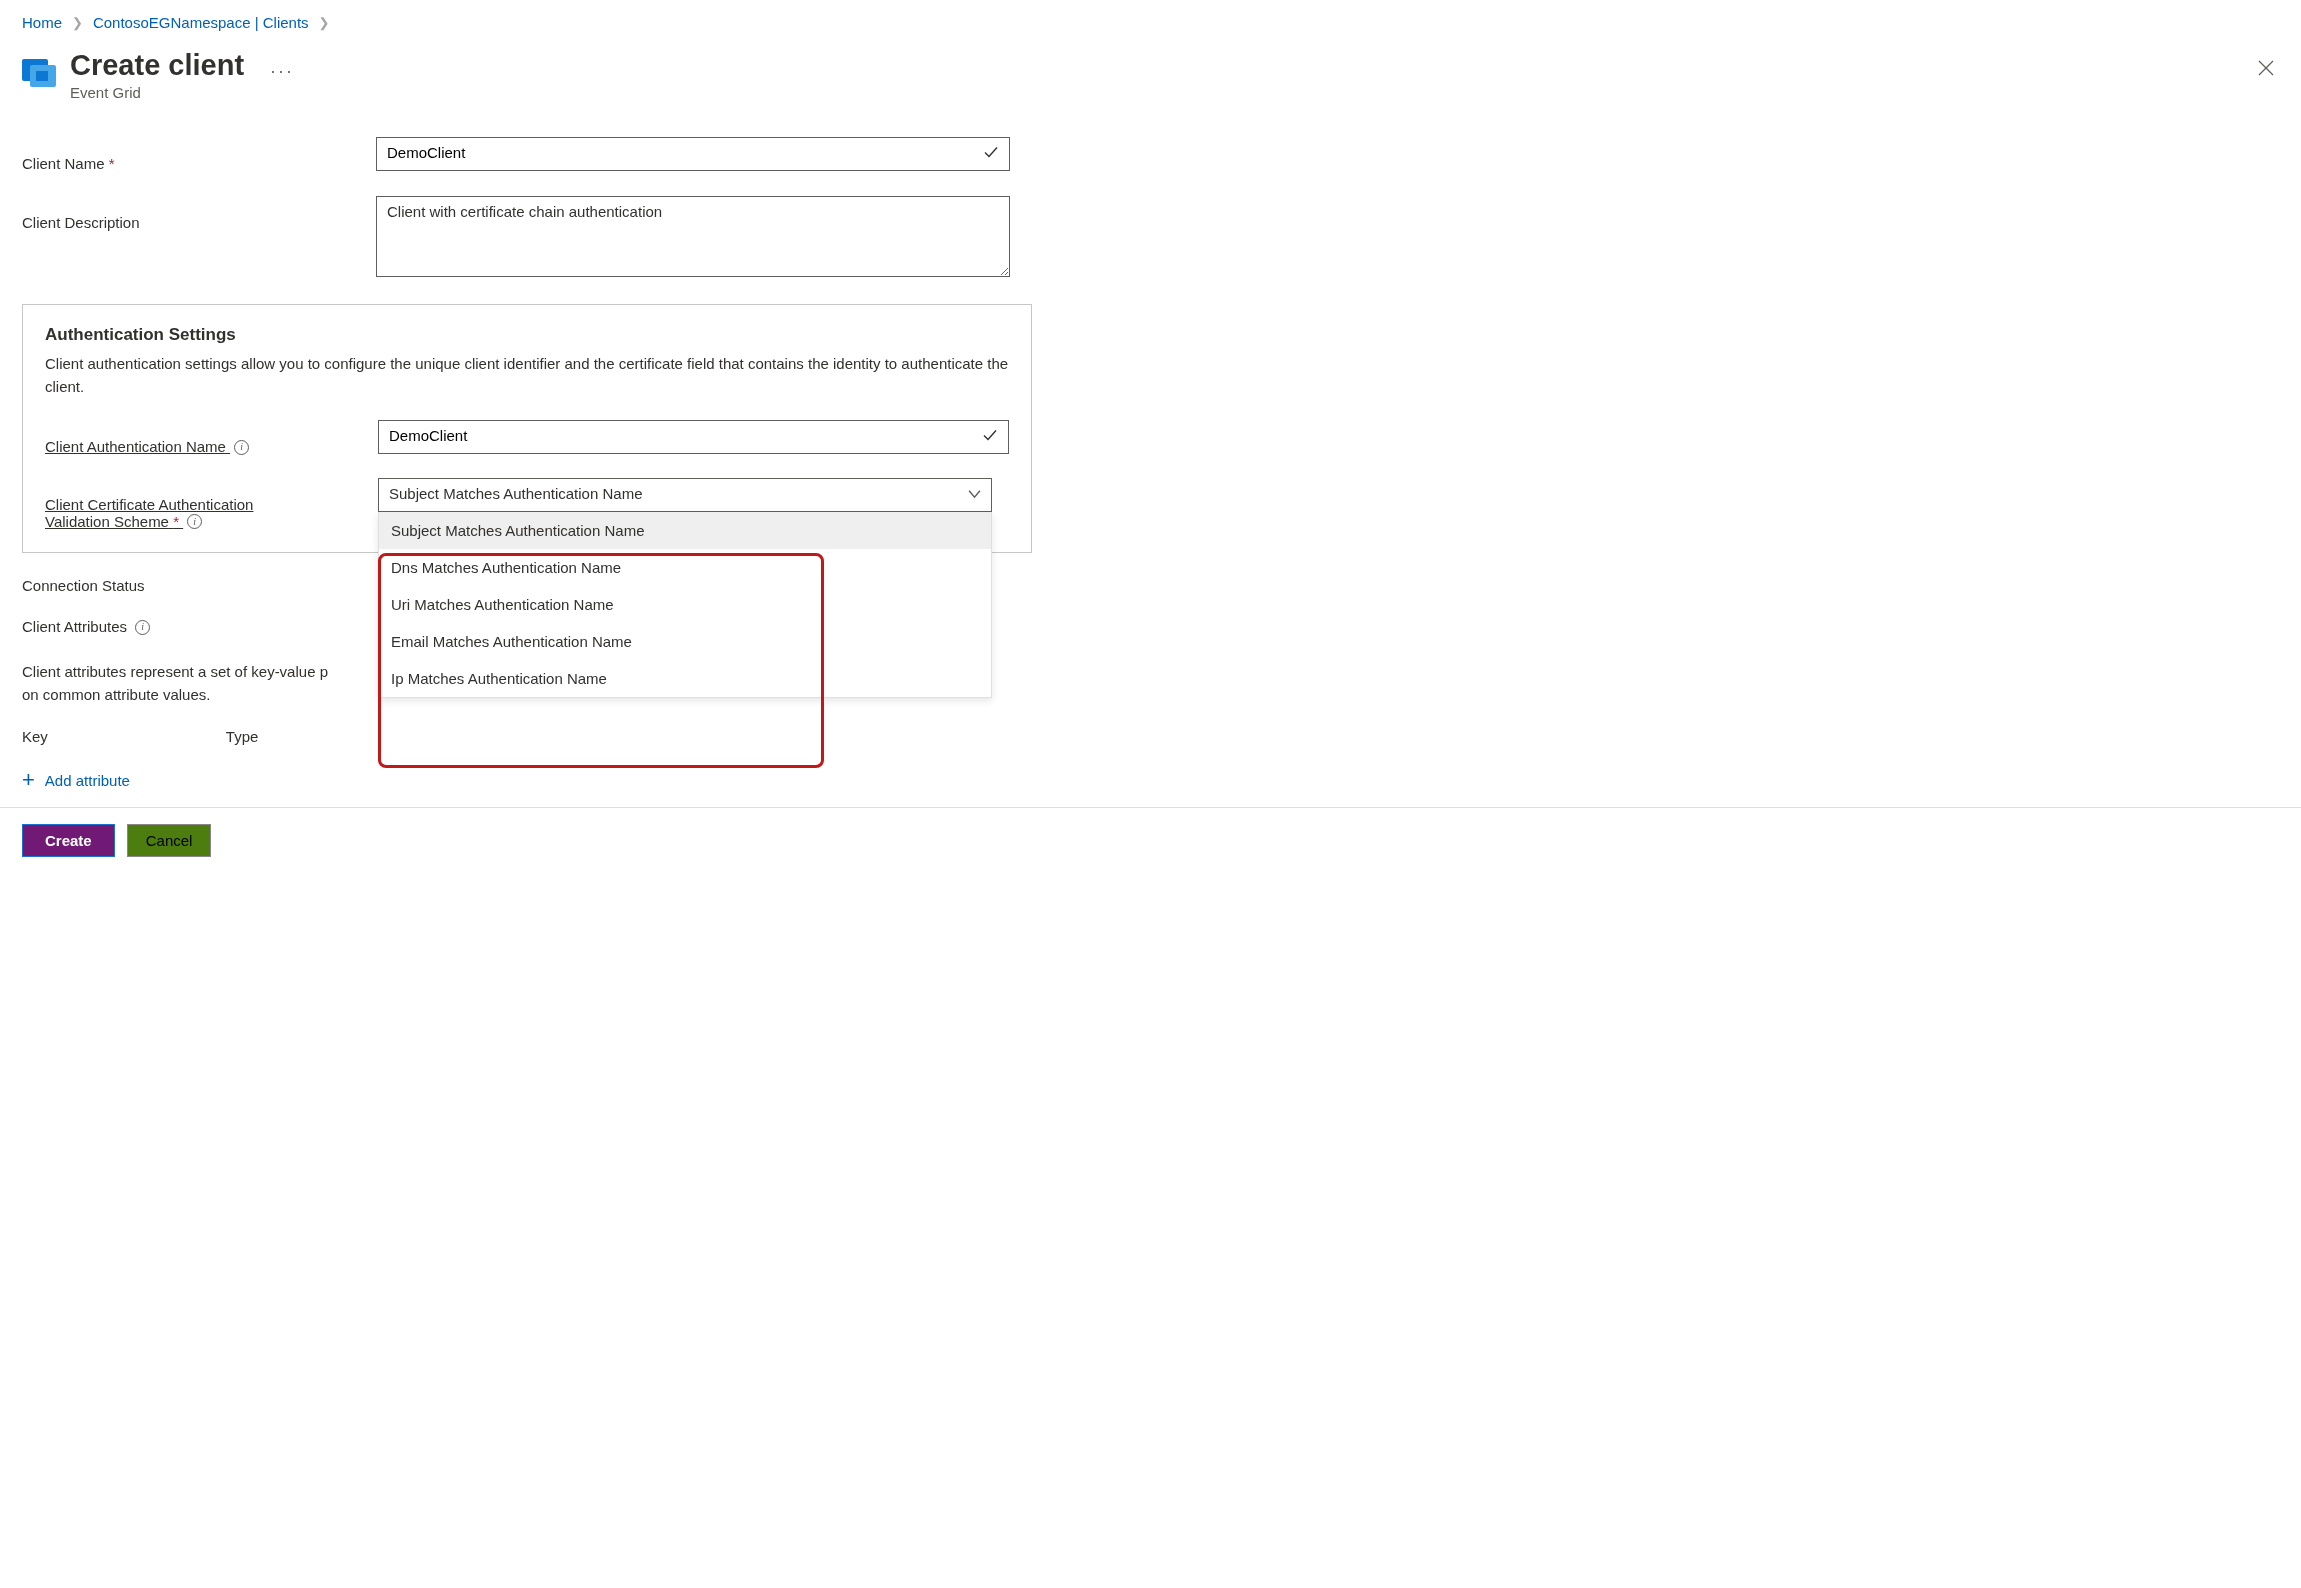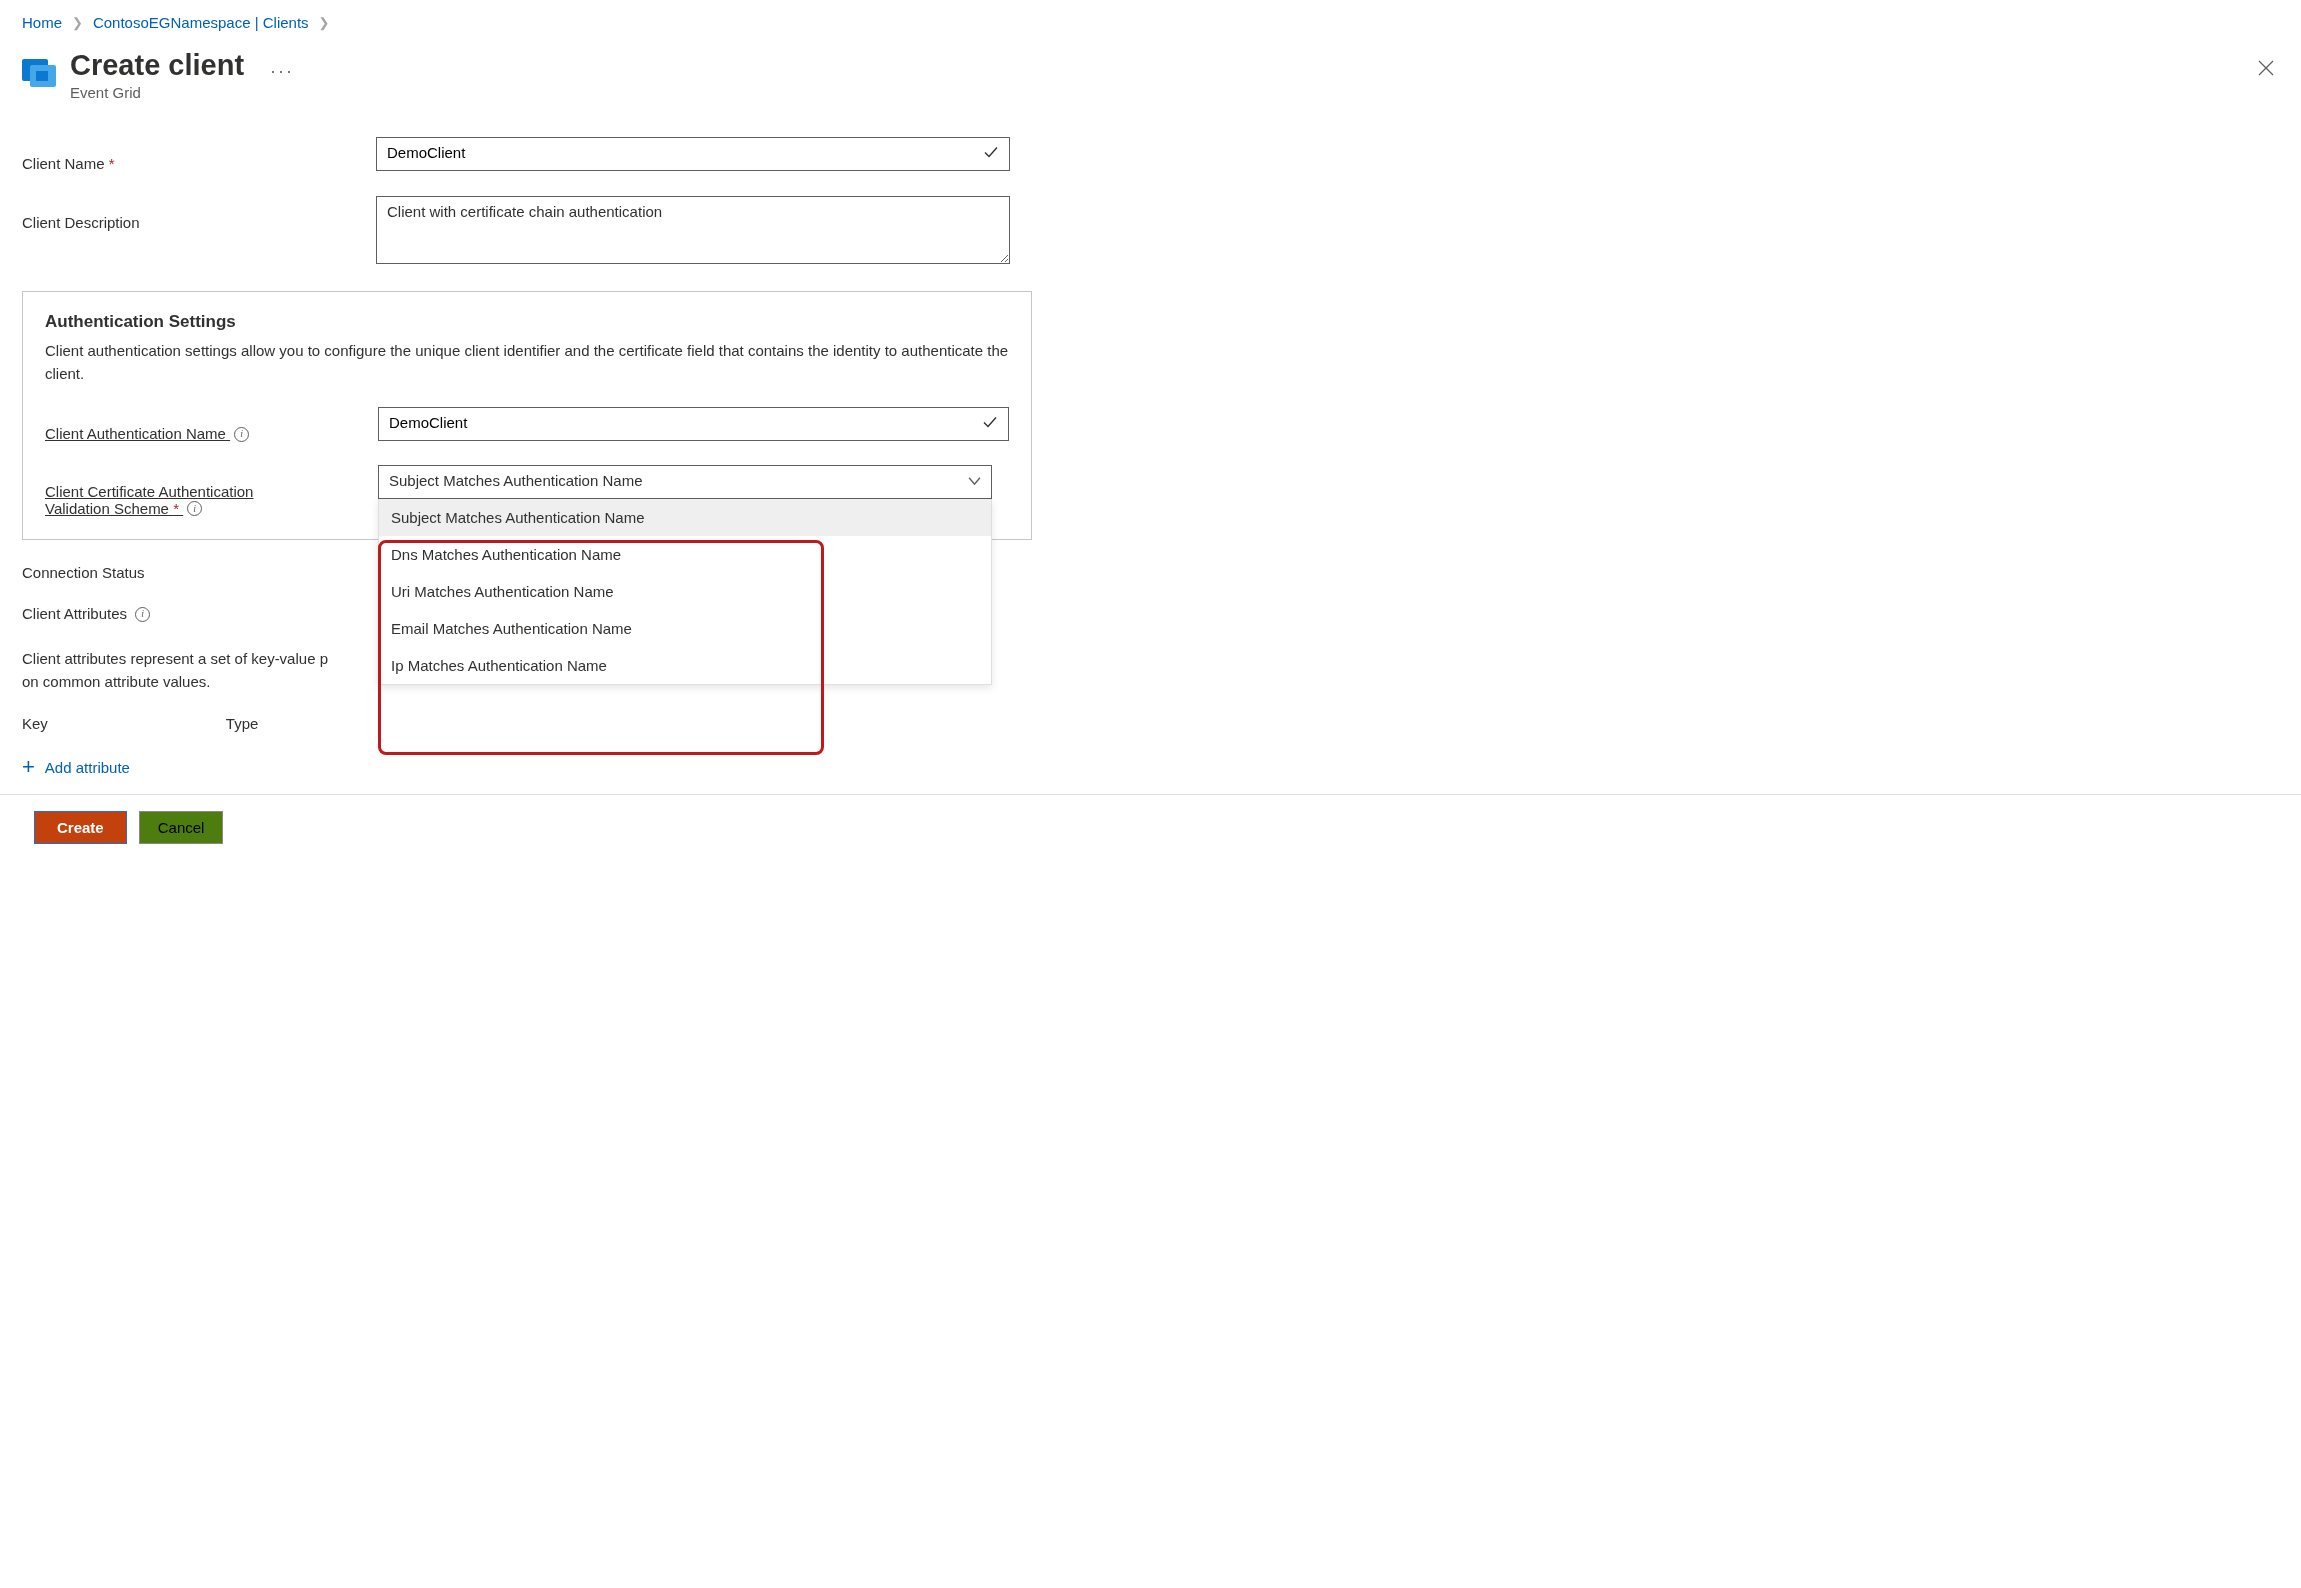--- a/index.html
+++ b/index.html
@@ -119,21 +119,21 @@
     position: absolute;
     right: 10px;
     top: 50%;
     transform: translateY(-50%);
     pointer-events: none;
     color: #605e5c;
   }
   .check-mark svg { width: 16px; height: 16px; }
   .chev-down svg { width: 13px; height: 13px; }
   .textarea-input {
-    height: 68px;
+    height: 81px;
     resize: both;
     padding-right: 2px;
   }
   .settings-box {
     border: 1px solid #c6c6c6;
     padding: 20px 22px 22px 22px;
     margin-bottom: 24px;
     position: relative;
   }
   .settings-box h3 {
@@ -223,27 +223,26 @@
   }
   .btn {
     font-family: inherit;
     font-size: 15px;
     padding: 7px 18px;
     border: 1px solid #8a8886;
     background: #4d7c0f;
     cursor: pointer;
   }
   .btn.primary {
-    background: #c2410c;
+    background: #701a75;
     border-color: #2071cf;
     color: #fff;
     font-weight: 600;
     padding-left: 22px;
     padding-right: 22px;
-    margin-left: 12px;
   }
   .inner-input {
     border:none;
     outline:none;
     font:inherit;
     width:100%;
     background:transparent;
     padding:0;
   }
 </style>

